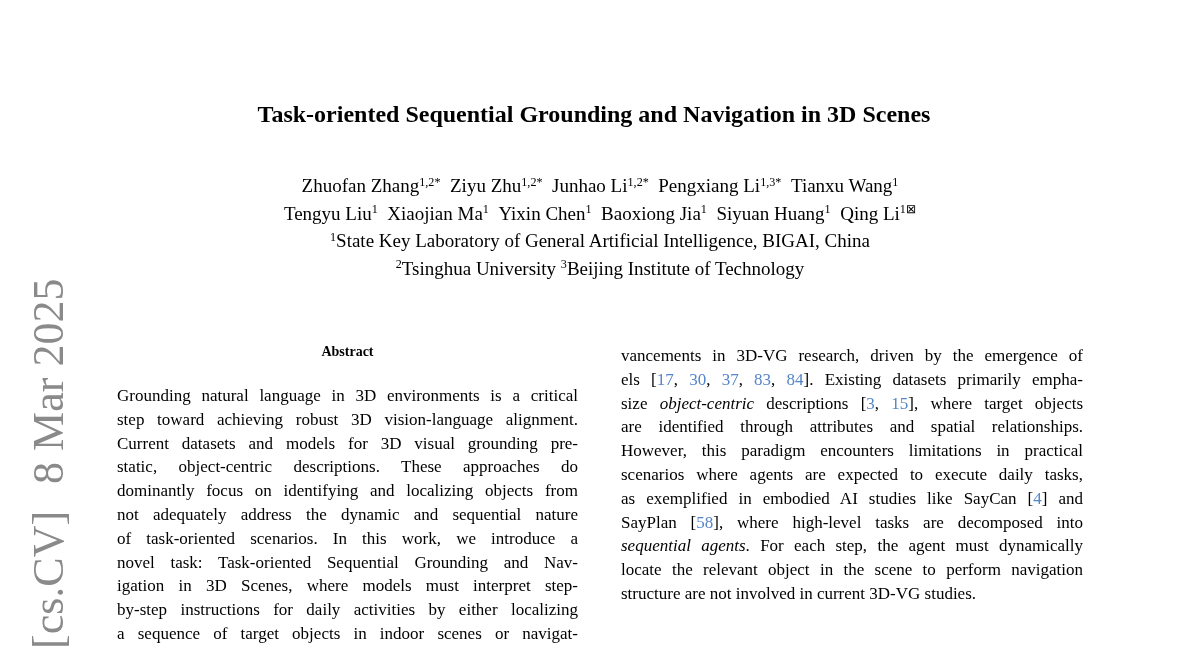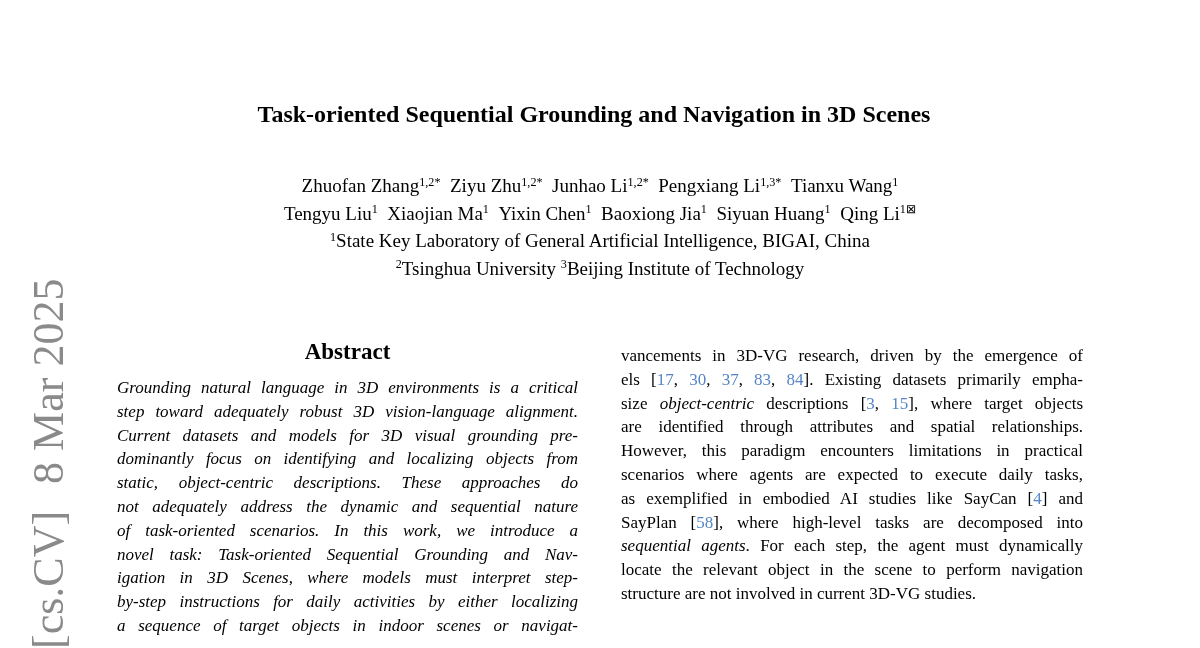--- a/index.html
+++ b/index.html
@@ -24,24 +24,24 @@
   .authors{
     position:absolute;left:0;right:0;top:172px;
     font-size:19px;line-height:27.5px;
   }
   .authors .tline{text-align:center;white-space:pre-wrap;}
   
   .col{position:absolute;font-size:17px;line-height:23.8px;}
   .col-left{left:117px;width:461px;top:340px;}
   .col-right{left:621px;width:462px;top:344px;}
   .abstract-heading{
-    text-align:center;font-size:23px;font-weight:bold;line-height:24px;
-    margin-bottom:12px;
+    text-align:center;font-size:14px;font-weight:bold;line-height:24px;
+    margin-bottom:20px;
   }
-  .abstract-body .tline{font-style:italic;}
+  .abstract-body .tline{}
   .justify .tline{text-align:justify;text-align-last:justify;}
   .col-right .lines .tline:last-child{text-align-last:left;}
   
   .cite{color:#5585c8;}
   .it{font-style:italic;}
   .sup{font-size:64%;position:relative;top:-0.5em;line-height:0;}
 </style>
 </head>
 <body>
 
@@ -56,24 +56,24 @@
       <div class="tline"><span>Tengyu Liu</span><span class="sup">1</span><span> </span><span>Xiaojian Ma</span><span class="sup">1</span><span> </span><span>Yixin Chen</span><span class="sup">1</span><span> </span><span>Baoxiong Jia</span><span class="sup">1</span><span> </span><span>Siyuan Huang</span><span class="sup">1</span><span> </span><span>Qing Li</span><span class="sup">1⊠</span></div>
       <div class="tline"><span class="sup">1</span><span>State Key Laboratory of General Artificial Intelligence, BIGAI, China</span></div>
       <div class="tline"><span class="sup">2</span><span>Tsinghua University </span><span class="sup">3</span><span>Beijing Institute of Technology</span></div>
     </div>
 
   <div class="col col-left">
     <div class="abstract-heading">Abstract</div>
     <div class="abstract-body justify">
       <div class="lines">
           <div class="tline"><span>Grounding natural language in 3D environments is a critical</span></div>
-          <div class="tline"><span>step toward adequately robust 3D vision-language alignment.</span></div>
+          <div class="tline"><span>step toward achieving robust 3D vision-language alignment.</span></div>
           <div class="tline"><span>Current datasets and models for 3D visual grounding pre-</span></div>
+          <div class="tline"><span>static, object-centric descriptions.  These approaches do</span></div>
           <div class="tline"><span>dominantly focus on identifying and localizing objects from</span></div>
-          <div class="tline"><span>static, object-centric descriptions.  These approaches do</span></div>
           <div class="tline"><span>not adequately address the dynamic and sequential nature</span></div>
           <div class="tline"><span>of task-oriented scenarios.  In this work, we introduce a</span></div>
           <div class="tline"><span>novel task: Task-oriented Sequential Grounding and Nav-</span></div>
           <div class="tline"><span>igation in 3D Scenes, where models must interpret step-</span></div>
           <div class="tline"><span>by-step instructions for daily activities by either localizing</span></div>
           <div class="tline"><span>a sequence of target objects in indoor scenes or navigat-</span></div>
         </div>
     </div>
   </div>
 

